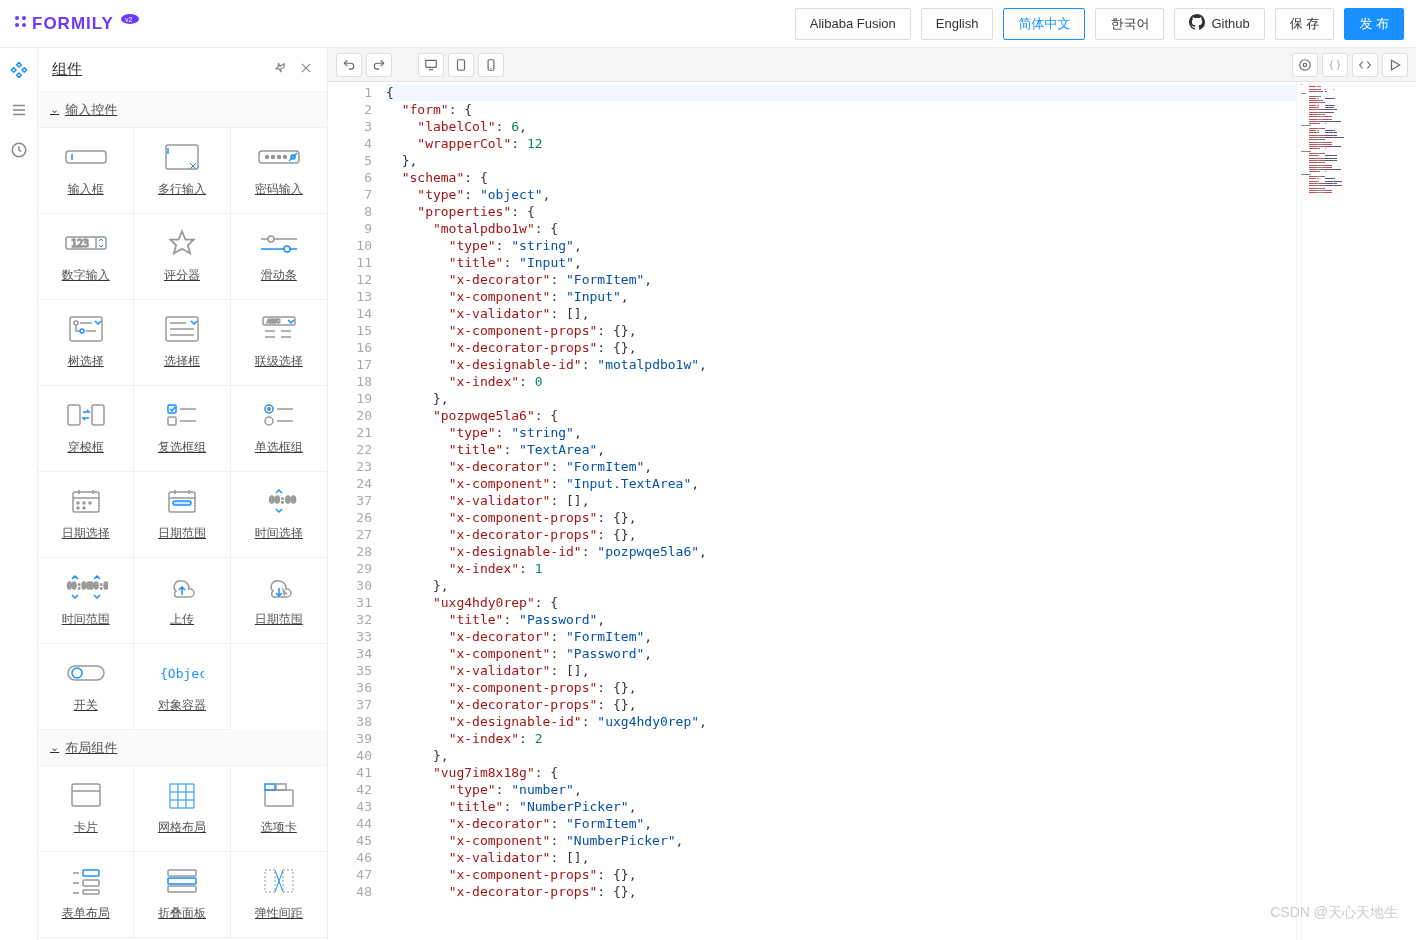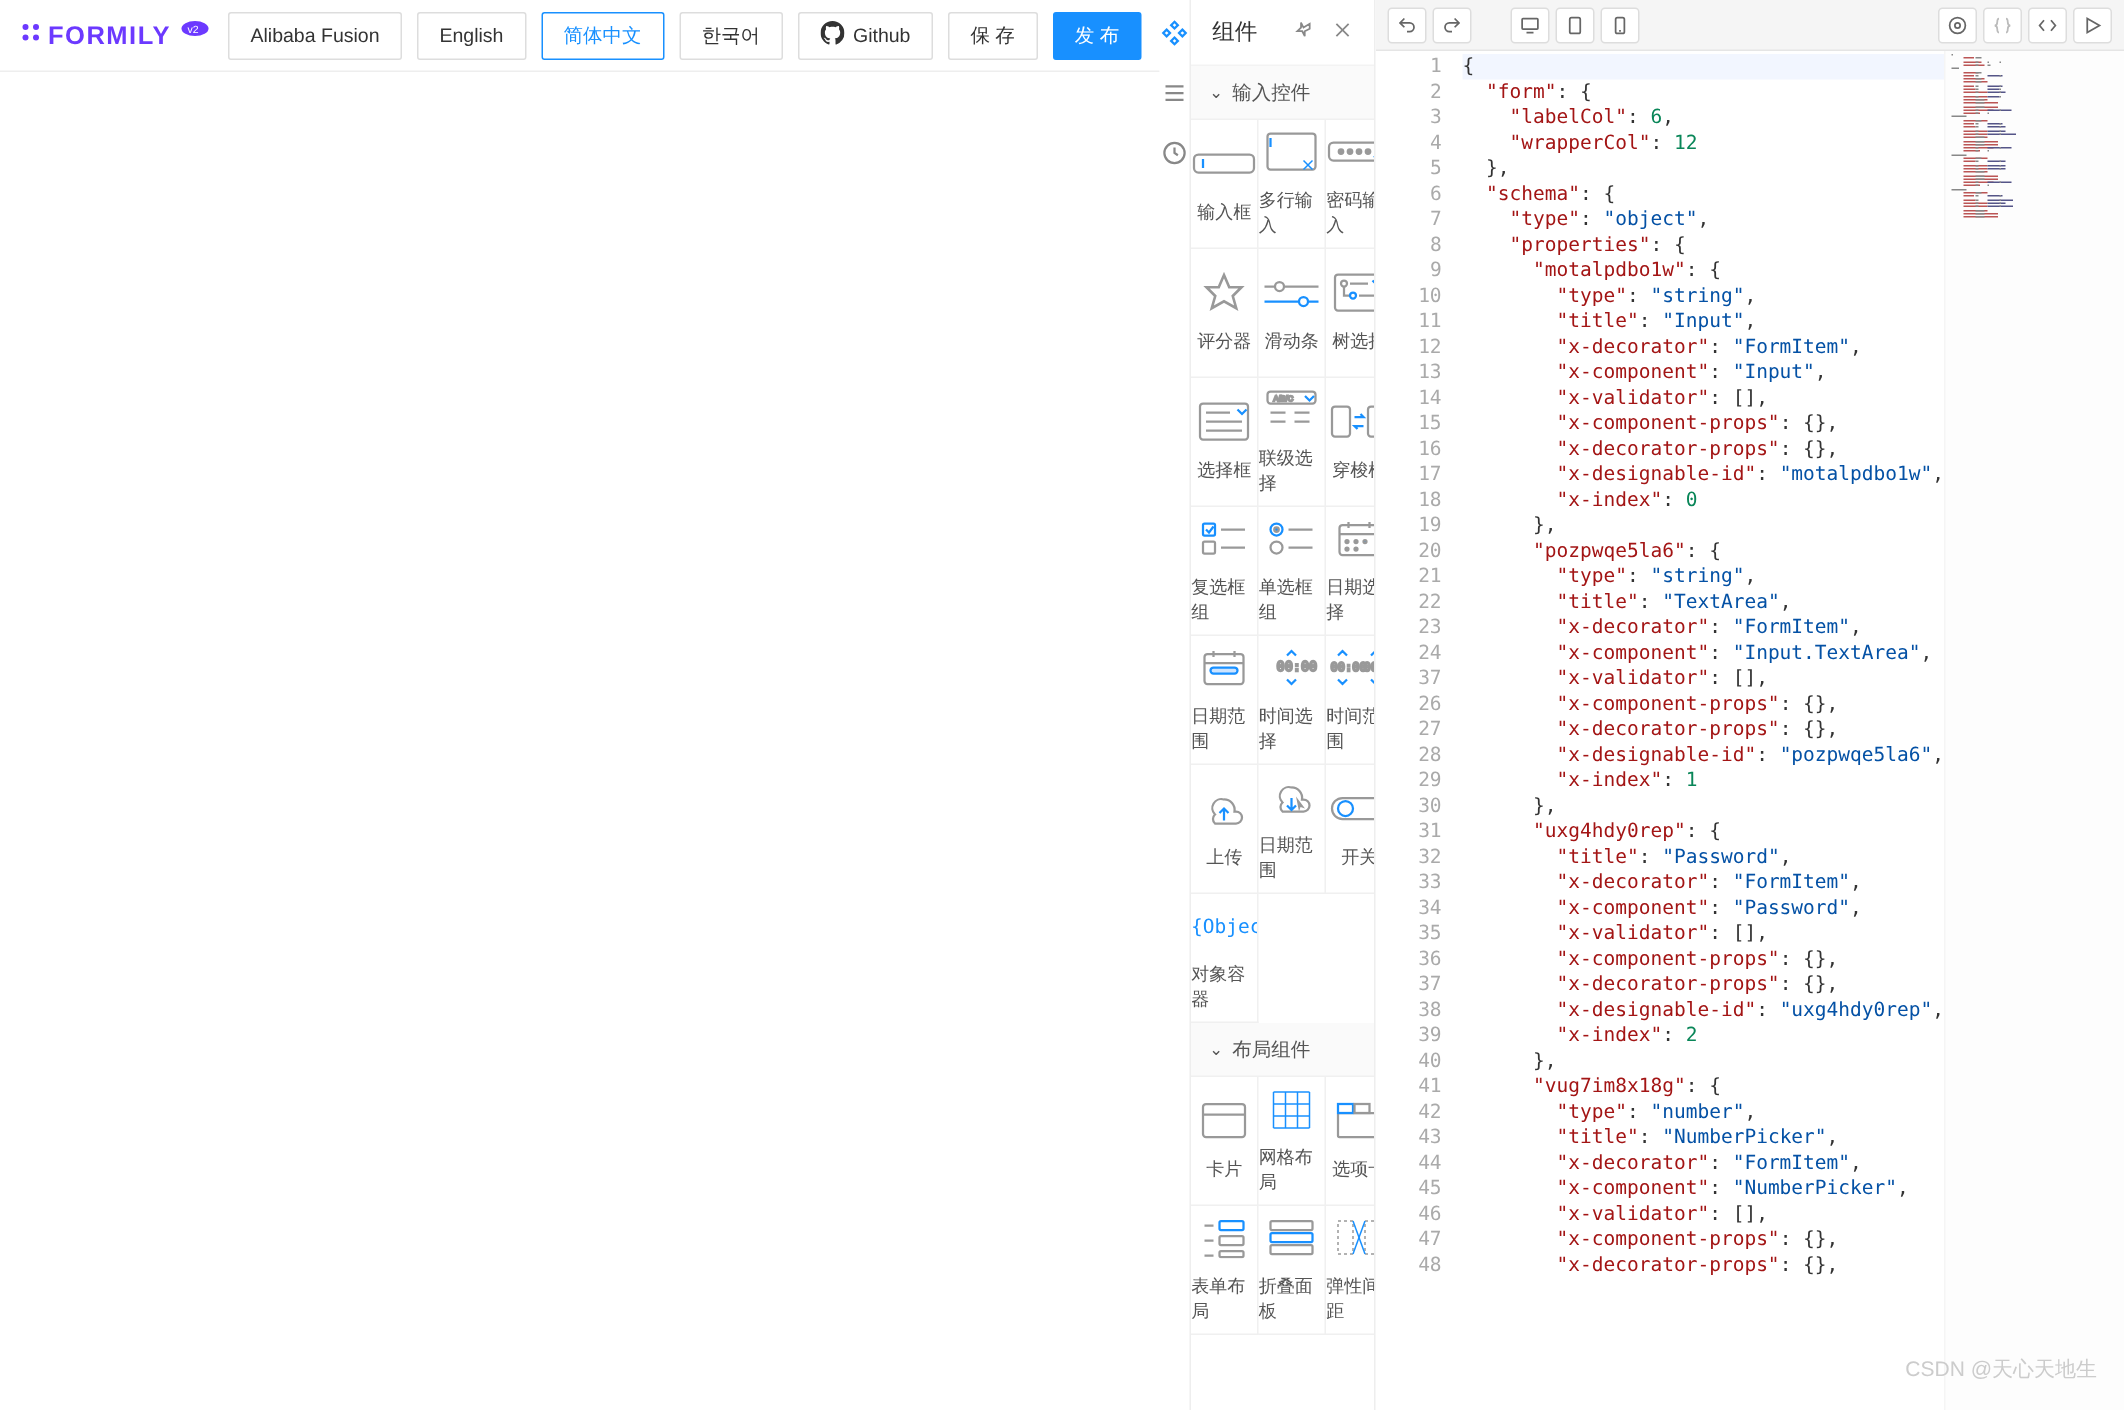--- a/index.html
+++ b/index.html
@@ -1,29 +1,29 @@
 <!DOCTYPE html>
 <html><head>
 <meta charset="utf-8">
 <style>
 * { box-sizing: border-box; margin: 0; padding: 0; }
 body { font-family: -apple-system, BlinkMacSystemFont, "Segoe UI", sans-serif; font-size: 13px; color: #333; background: #fff; }
-.app { width: 1416px; height: 940px; display: flex; flex-direction: row; }
+.app { width: 1416px; height: 940px; display: flex; flex-direction: column; }
 .topbar { height: 48px; border-bottom: 1px solid #eee; display: flex; align-items: center; padding: 0 12px; }
 .logo { height: 26px; display:flex; align-items:center; }
 .topbar-spacer { flex: 1; }
 .tb-btn { height: 32px; padding: 0 14px; border: 1px solid #ddd; background: #fff; margin-left: 10px; display: inline-flex; align-items: center; cursor: pointer; font-size: 13px; border-radius: 2px; }
 .tb-btn.primary { background: #1890ff; color: #fff; border-color: #1890ff; }
 .tb-btn.active { color: #1890ff; border-color: #1890ff; }
 .gh-icon { margin-right: 6px; }
 .main { flex: 1; display: flex; overflow: hidden; }
 .rail { width: 38px; background: #fff; border-right: 1px solid #eee; display:flex; flex-direction:column; align-items:center; padding-top:12px; gap:20px;}
 .rail-item { width:20px; height:20px; color:#888; cursor:pointer; display:flex; align-items:center; justify-content:center;}
 .rail-item.active { color:#1890ff; }
-.panel { width: 290px; border-right: 1px solid #eee; display: flex; flex-direction: column; background: #fff; overflow-y:auto;}
+.panel { width: 290px; border-right: 1px solid #eee; display: flex; flex-direction: column; background: #fff; overflow-y:auto;text-decoration:underline;}
 .panel-head { height: 44px; display: flex; align-items: center; padding: 0 14px; font-size: 15px; font-weight: 500; border-bottom: 1px solid #f3f3f3;}
 .panel-head-icons { margin-left: auto; display: flex; gap: 12px; color: #888;}
 .panel-head-icons span { cursor:pointer; }
 .group-head { height: 36px; background: #fafafa; display: flex; align-items: center; padding: 0 12px; font-size: 13px; color: #555; border-bottom: 1px solid #f0f0f0;}
 .chev { margin-right: 6px; font-size: 11px; }
 .grid { display: grid; grid-template-columns: repeat(3, 1fr); }
 .cell { height: 86px; border-right: 1px solid #f0f0f0; border-bottom: 1px solid #f0f0f0; display: flex; flex-direction: column; align-items: center; justify-content: center; cursor: grab; }
 .cell:nth-child(3n) { border-right: none; }
 .cell-icon { width:44px; height:28px; margin-bottom:10px; color:#888; display:flex; align-items:center; justify-content:center;}
 .cell-label { font-size: 12px; color: #555; }
@@ -158,20 +158,31 @@
                   <rect x="2" y="6" width="40" height="12" rx="3"></rect>
                   <circle cx="10" cy="12" r="1.5" fill="#999"></circle>
                   <circle cx="16" cy="12" r="1.5" fill="#999"></circle>
                   <circle cx="22" cy="12" r="1.5" fill="#999"></circle>
                   <circle cx="28" cy="12" r="1.5" fill="#999"></circle>
                   <circle cx="36" cy="12" r="2" stroke="#1890ff"></circle>
                   <line x1="32" y1="16" x2="40" y2="8" stroke="#1890ff"></line>
                 </svg>
               </div>
               <div class="cell-label">密码输入</div>
+            </div>
+            <div class="cell">
+              <div class="cell-icon">
+                <svg width="44" height="24" viewBox="0 0 44 24" fill="none" stroke="#999" stroke-width="1.5">
+                  <rect x="2" y="6" width="40" height="12" rx="2"></rect>
+                  <text x="7" y="16" font-size="10" fill="#999" font-family="monospace">123</text>
+                  <line x1="32" y1="6" x2="32" y2="18"></line>
+                  <path d="M35 10l2-2 2 2M35 14l2 2 2-2" stroke="#1890ff" stroke-width="1"></path>
+                </svg>
+              </div>
+              <div class="cell-label">数字输入</div>
             </div>
             <div class="cell">
               <div class="cell-icon">
                 <svg width="30" height="28" viewBox="0 0 24 24" fill="none" stroke="#999" stroke-width="1.5">
                   <polygon points="12 2 15 9 22 9 17 14 19 21 12 17 5 21 7 14 2 9 9 9"></polygon>
                 </svg>
               </div>
               <div class="cell-label">评分器</div>
             </div>
             <div class="cell">

